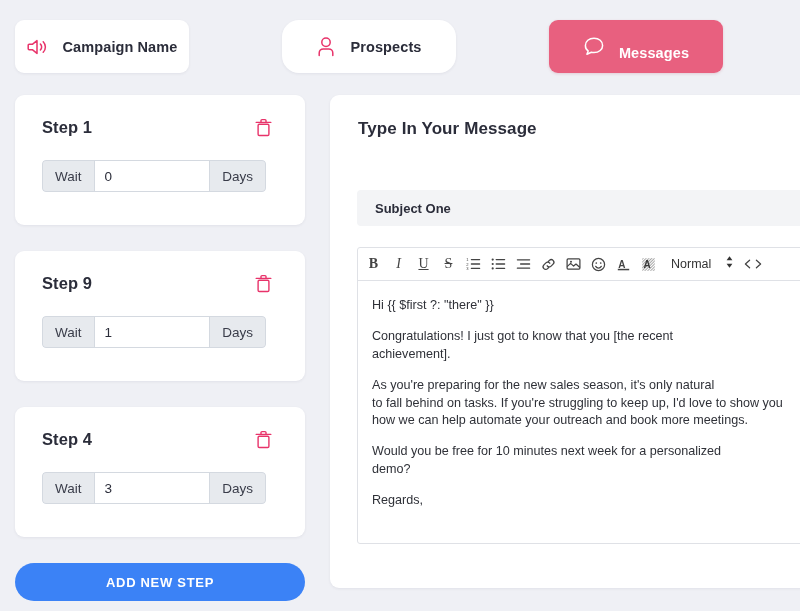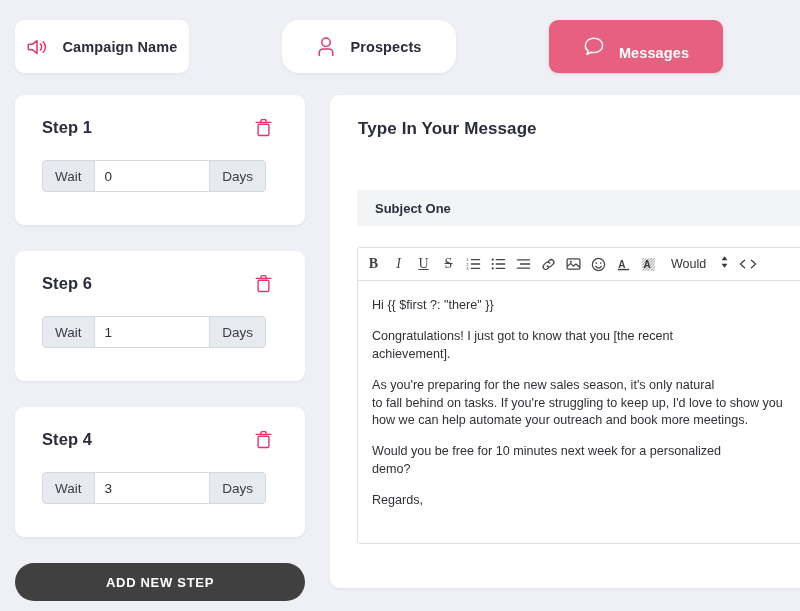--- a/index.html
+++ b/index.html
@@ -121,21 +121,21 @@
     padding: 0 10px;
     box-sizing: border-box;
     outline: none;
     min-width: 0;
   }
   .add-step-btn {
     display: block;
     width: 290px;
     height: 38px;
     margin-top: 16px;
-    background: #404040;
+    background: #3b82f6;
     border: 0;
     border-radius: 19px;
     color: #ffffff;
     font-family: "Liberation Sans", sans-serif;
     font-size: 13px;
     font-weight: bold;
     letter-spacing: .7px;
     cursor: pointer;
   }
 
@@ -293,21 +293,21 @@
     </div>
     <div class="wait-group">
       <span class="wait-addon left">Wait</span>
       <input class="wait-input" type="text" value="0" style="">
       <span class="wait-addon right">Days</span>
     </div>
   </div>
 
   <div class="step-card">
     <div class="step-head">
-      <span class="step-title">Step 6</span>
+      <span class="step-title">Step 9</span>
       <button class="trash-btn">
         <span>
           <svg width="19" height="21" viewBox="0 0 19 21" fill="none" stroke="#e8336a" stroke-width="1.4" stroke-linecap="round" stroke-linejoin="round">
             <path d="M2.2 5.4h14.6"></path>
             <path d="M7 5.4V3.6a1 1 0 0 1 1-1h3a1 1 0 0 1 1 1v1.8"></path>
             <rect x="4.1" y="7.3" width="10.8" height="11.2" rx="1.2"></rect>
           </svg>
         </span>
       </button>
     </div>
@@ -417,21 +417,21 @@
             <pattern id="hatch" width="2" height="2" patternUnits="userSpaceOnUse" patternTransform="rotate(45)">
               <rect width="1" height="2" fill="#888"></rect>
             </pattern>
           </defs>
           <rect x="1.2" y="1.2" width="12.6" height="12.6" fill="url(#hatch)" opacity=".75"></rect>
           <text x="2.5" y="11" font-size="10" fill="#3a3a3a" font-family="Liberation Sans, sans-serif" font-weight="bold">A</text>
         </svg>
       </button>
 
       <div class="tb-picker">
-        <span class="tb-picker-label">Would</span>
+        <span class="tb-picker-label">Normal</span>
         <span>
           <svg width="9" height="14" viewBox="0 0 9 14" fill="#333">
             <path d="M4.5 1.2 7.4 5.3H1.6z"></path>
             <path d="M4.5 12.8 1.6 8.7h5.8z"></path>
           </svg>
         </span>
       </div>
 
       <button class="tb-btn">
         <svg width="18" height="12" viewBox="0 0 18 12" fill="none" stroke="#444" stroke-width="1.25" stroke-linecap="round" stroke-linejoin="round">

